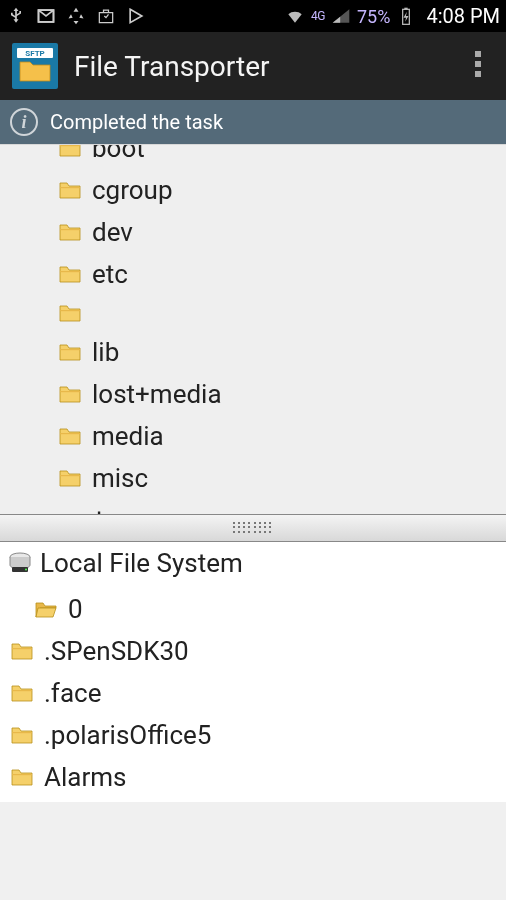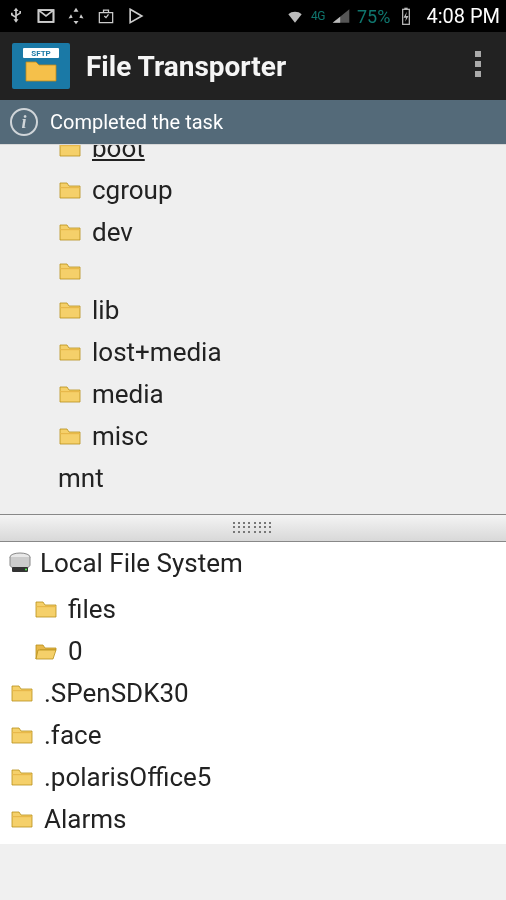--- a/index.html
+++ b/index.html
@@ -16,42 +16,42 @@
       background: #000;
       color: #fff;
       display: flex;
       align-items: center;
       padding: 0 6px;
       font-size: 18px;
     }
     .status-left { display: flex; gap: 10px; align-items: center; }
     .status-right { margin-left: auto; display: flex; gap: 6px; align-items: center; }
     .status-icon { width: 20px; height: 20px; display: inline-flex; align-items: center; justify-content: center; }
-    .status-text { font-size: 18px; color: #0f766e; }
+    .status-text { font-size: 18px; color: #c4b5fd; }
     .time { font-size: 20px; color: #fff; margin-left: 4px; }
     .app-bar {
       height: 68px;
       background: #222;
       display: flex;
       align-items: center;
       padding: 0 12px;
       color: #fff;
     }
     .app-icon {
-      width: 58px;
+      width: 46px;
       height: 46px;
       background: #1a79a6;
       border-radius: 2px;
       position: relative;
       display: flex;
       align-items: center;
       justify-content: center;
     }
     .app-icon svg { width: 40px; height: 40px; }
-    .app-title { font-size: 28px; font-weight: 700; margin-left: 16px; color: #f5f5f5; }
+    .app-title { font-size: 28px; font-weight: 400; margin-left: 16px; color: #f5f5f5; }
     .menu-dots { margin-left: auto; padding: 8px 12px; cursor: pointer; }
     .menu-dots svg { width: 8px; height: 30px; }
     .notification-bar {
       height: 44px;
       background: #546a79;
       display: flex;
       align-items: center;
       padding: 0 10px;
       color: #fff;
       font-size: 20px;
@@ -93,21 +93,21 @@
     .file-list { padding: 4px 0; }
     .file-row {
       display: flex;
       align-items: center;
       padding: 6px 10px;
       font-size: 26px;
       color: #222;
       cursor: pointer;
     }
     .panel-top .file-row { padding-left: 58px; }
-    .panel-top .file-row.cut { padding-top: 0; margin-top: -16px; text-decoration: underline; }
+    .panel-top .file-row.cut { padding-top: 0; margin-top: -16px; }
     .indent-0 { padding-left: 8px; }
     .indent-1 { padding-left: 34px; }
     .indent-2 { }
     .folder-icon {
       width: 24px; height: 24px;
       display: inline-block;
       margin-right: 10px;
       flex-shrink: 0;
     }
     .folder-closed svg, .folder-open svg, .drive-icon svg { width: 100%; height: 100%; display: block; }
@@ -219,20 +219,29 @@
         <span>cgroup</span>
       </div>
       <div class="file-row">
         <span class="folder-icon folder-closed">
           <svg viewBox="0 0 24 24">
             <path d="M2 5h7l2 3h11v12H2z" fill="#f5d06a" stroke="#b8901a" stroke-width="0.8"></path>
             <rect x="2" y="9" width="20" height="1.2" fill="#e8b84a"></rect>
           </svg>
         </span>
         <span>dev</span>
+      </div>
+      <div class="file-row">
+        <span class="folder-icon folder-closed">
+          <svg viewBox="0 0 24 24">
+            <path d="M2 5h7l2 3h11v12H2z" fill="#f5d06a" stroke="#b8901a" stroke-width="0.8"></path>
+            <rect x="2" y="9" width="20" height="1.2" fill="#e8b84a"></rect>
+          </svg>
+        </span>
+        <span>etc</span>
       </div>
       <div class="file-row">
         <span class="folder-icon folder-closed">
           <svg viewBox="0 0 24 24">
             <path d="M2 5h7l2 3h11v12H2z" fill="#f5d06a" stroke="#b8901a" stroke-width="0.8"></path>
             <rect x="2" y="9" width="20" height="1.2" fill="#e8b84a"></rect>
           </svg>
         </span>
       </div>
       <div class="file-row">
@@ -313,29 +322,20 @@
         <ellipse cx="12" cy="5" rx="10" ry="4" fill="#e8e8e8" stroke="#888"></ellipse>
         <path d="M2 5v8c0 2 4 4 10 4s10-2 10-4V5" fill="#ccc" stroke="#888"></path>
         <rect x="4" y="15" width="16" height="5" fill="#333" rx="1"></rect>
         <circle cx="18" cy="17.5" r="1" fill="#5f5"></circle>
       </svg>
     </span>
     <span>Local File System</span>
   </div>
   <div class="file-list" id="local-list">
       <div class="file-row indent-1">
-        <span class="folder-icon folder-closed">
-          <svg viewBox="0 0 24 24">
-            <path d="M2 5h7l2 3h11v12H2z" fill="#f5d06a" stroke="#b8901a" stroke-width="0.8"></path>
-            <rect x="2" y="9" width="20" height="1.2" fill="#e8b84a"></rect>
-          </svg>
-        </span>
-        <span>files</span>
-      </div>
-      <div class="file-row indent-1">
         <span class="folder-icon folder-open">
           <svg viewBox="0 0 24 24">
             <path d="M2 6h7l2 3h11v2H6l-4 9z" fill="#e8b84a" stroke="#b8901a" stroke-width="0.8"></path>
             <path d="M4 11h18l-3 9H2z" fill="#f5d06a" stroke="#b8901a" stroke-width="0.8"></path>
           </svg>
         </span>
         <span>0</span>
       </div>
       <div class="file-row indent-2">
         <span class="folder-icon folder-closed">

